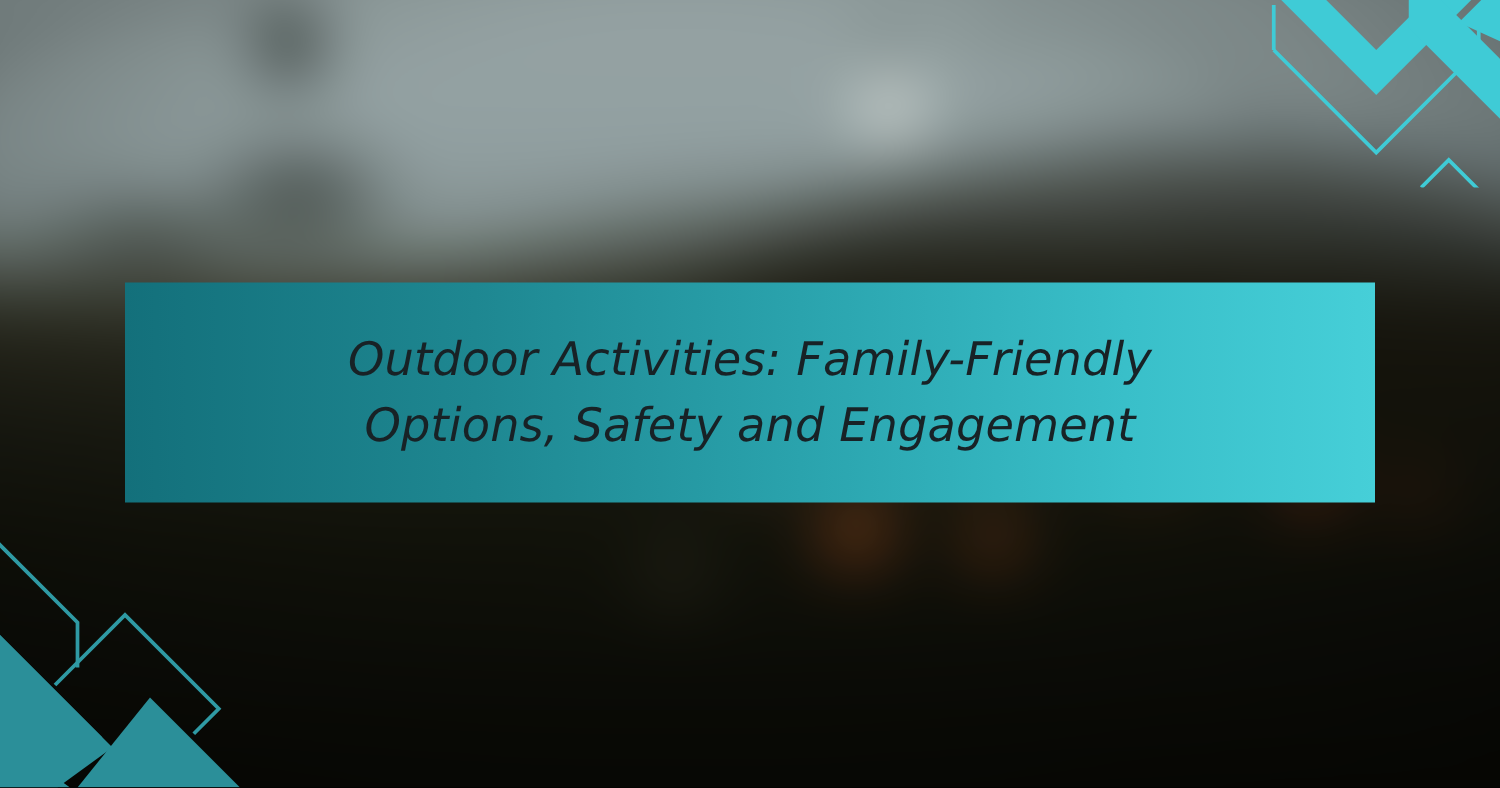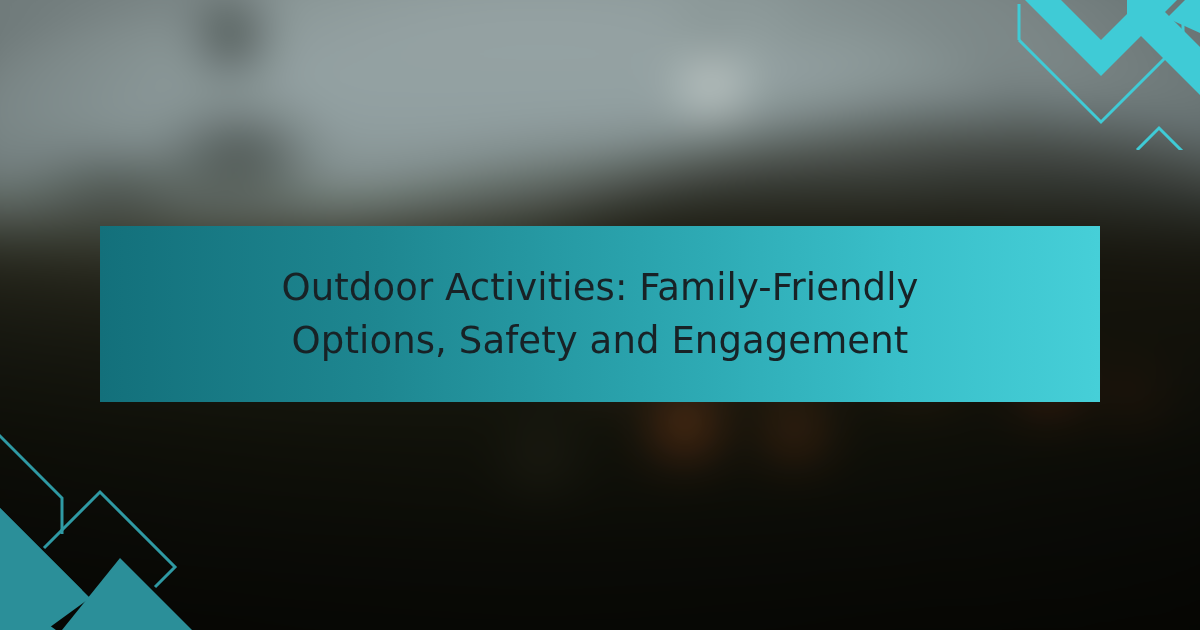--- a/index.html
+++ b/index.html
@@ -7,20 +7,21 @@
     margin: 0;
     padding: 0;
     background: #000;
   }
   #stage {
     position: relative;
     width: 1200px;
     height: 630px;
     overflow: hidden;
     font-family: "DejaVu Sans", "Liberation Sans", sans-serif;
+    font-style: italic;
   }
 
   
   .bg-photo {
     position: absolute;
     inset: -60px;            
     filter: blur(26px) saturate(0.85);
     background-color: #14130c;
   }
   .bg-layer { position: absolute; inset: 0; }

